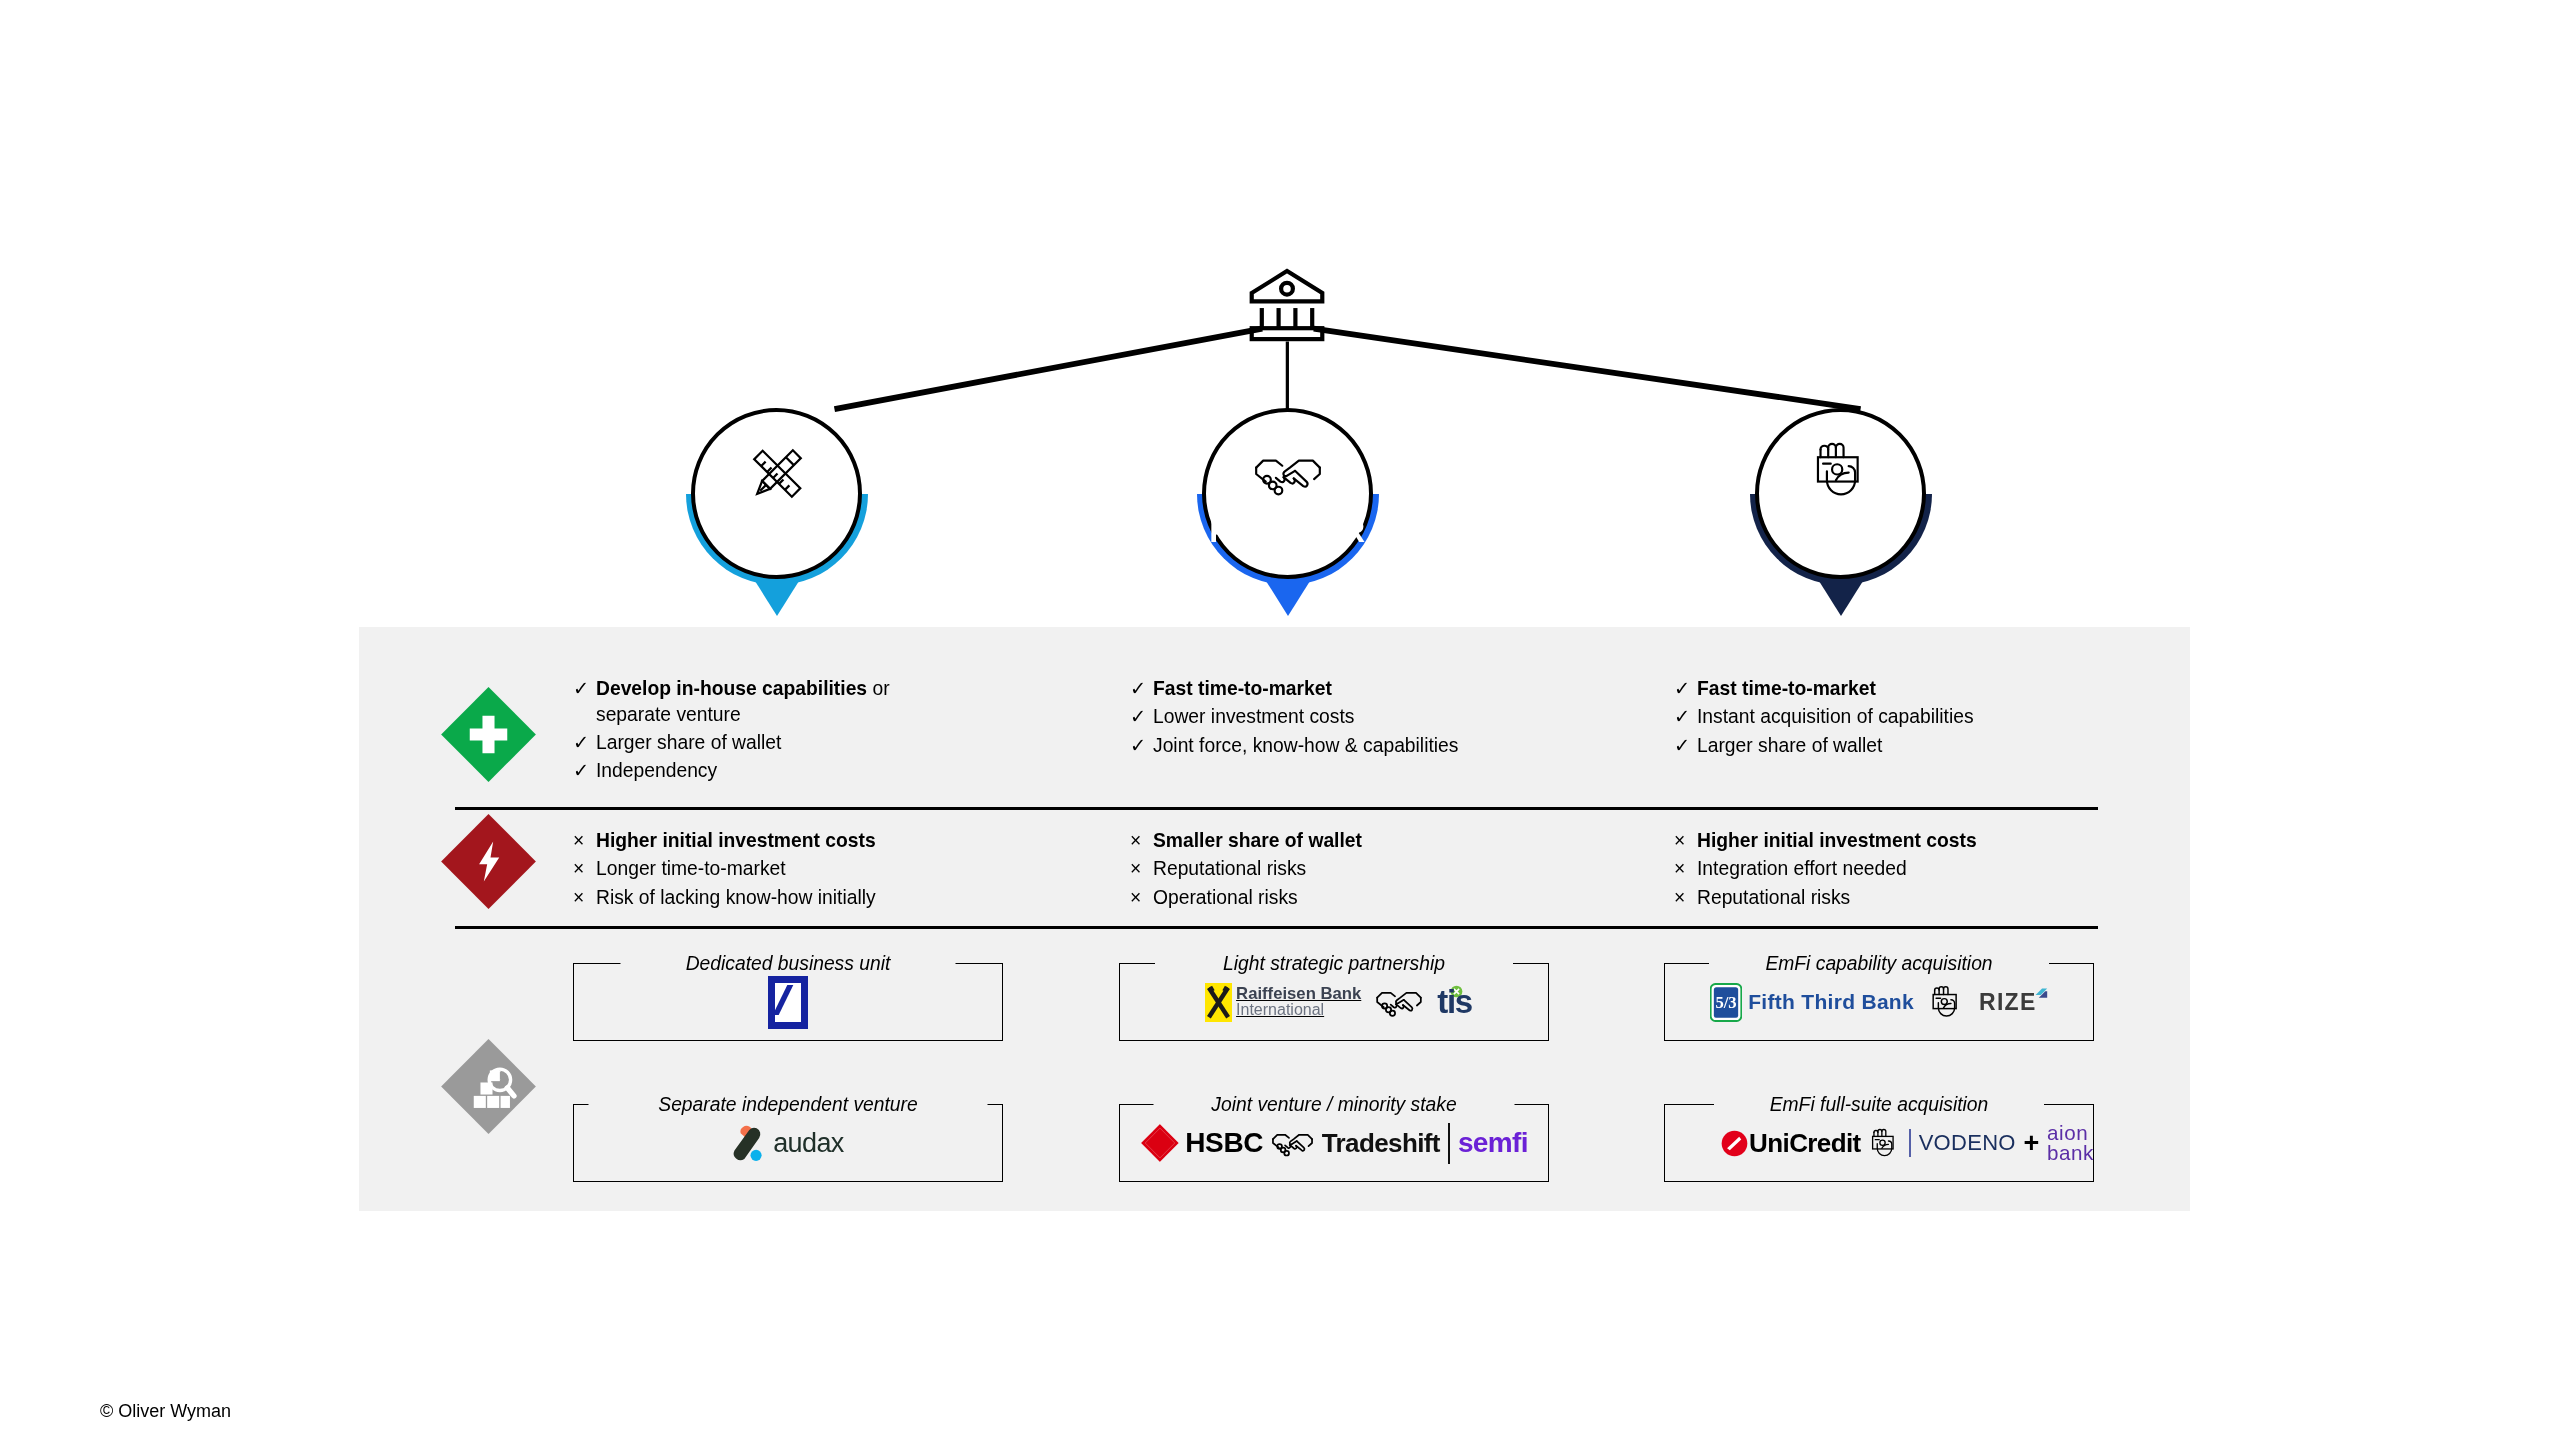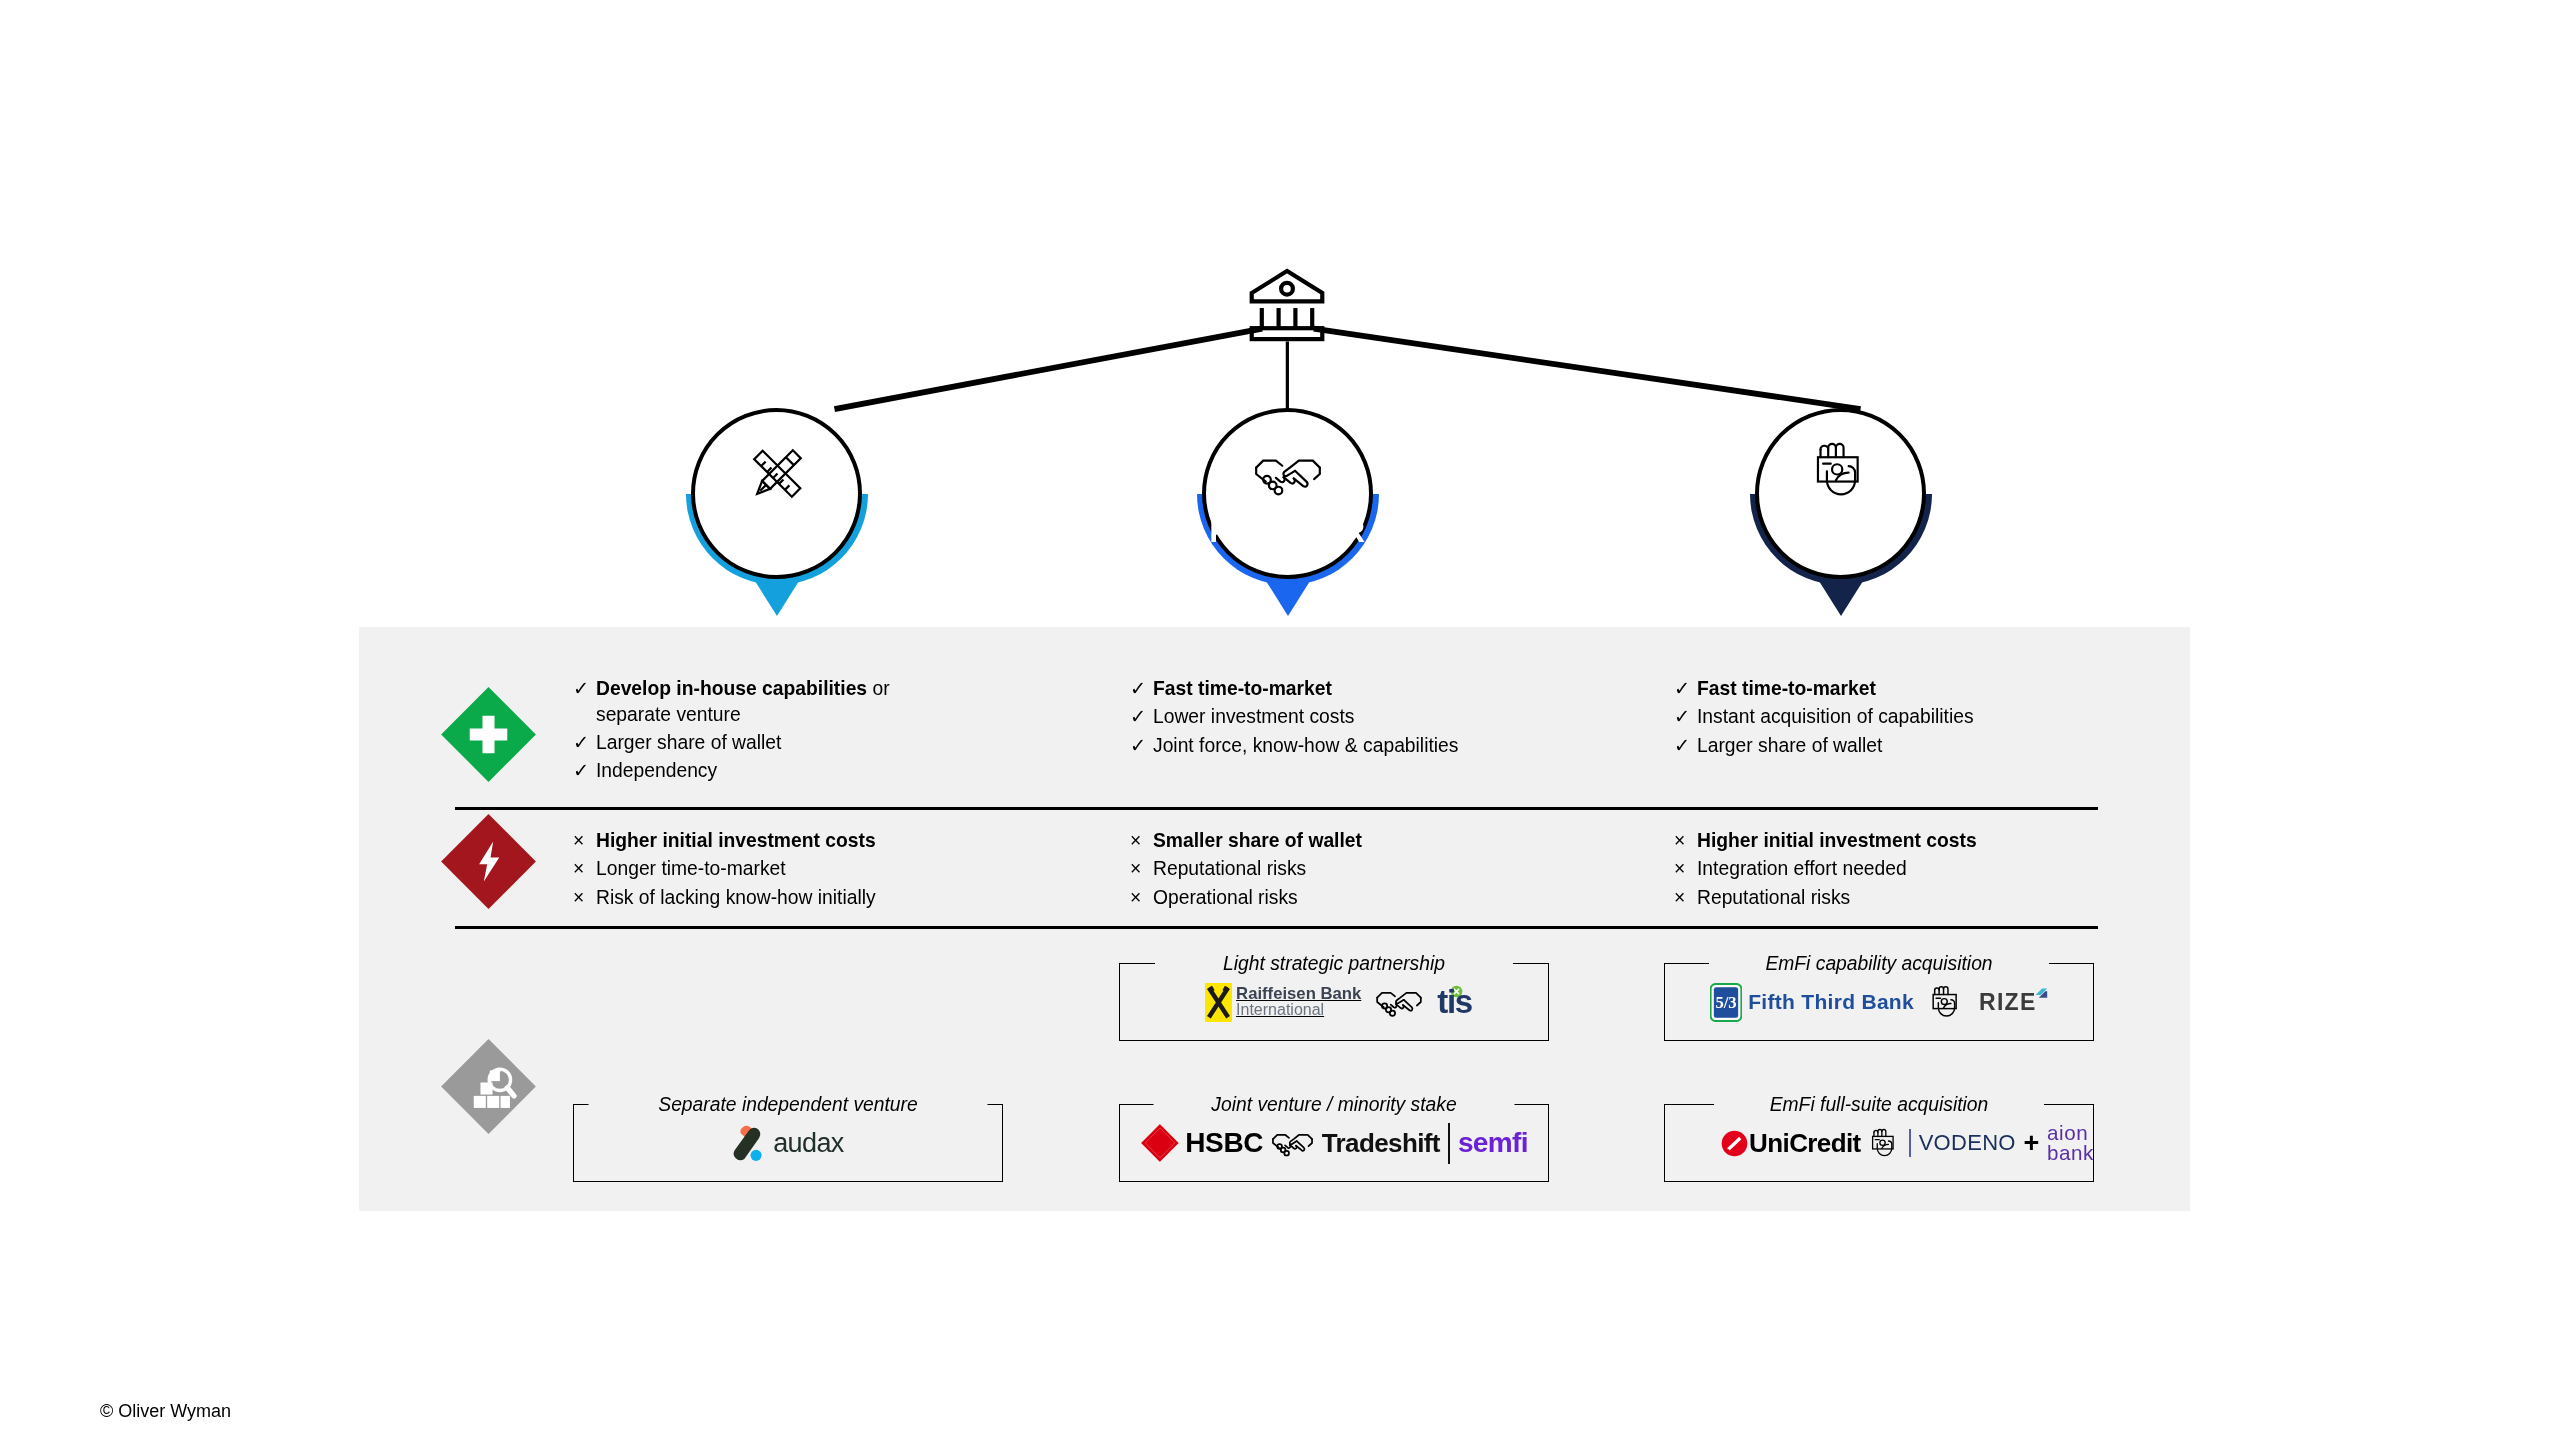--- a/index.html
+++ b/index.html
@@ -290,20 +290,30 @@
         <g fill="none" stroke="#ffffff" stroke-width="5">
           <circle cx="67" cy="40" r="16"></circle>
           <line x1="78" y1="52" x2="88" y2="64" stroke-width="8" stroke-linecap="round"></line>
         </g>
         <path d="M67 28 A12 12 0 0 1 79 40 L67 40 Z" fill="#9a9a9a"></path>
         <path d="M67 40 L79 40 A12 12 0 0 1 67 52 Z" fill="#9a9a9a"></path>
       </svg>
     </div>
   </div>
 
+  <div class="exbox" style="left:573px;top:954px;width:430px;height:87px;">
+    <div class="frame"></div>
+    <div class="gapmask" style="width:335px;"></div>
+    <div class="extitle">Dedicated business unit</div>
+    <div class="exbody">
+      <div class="logo">
+          <div class="db-logo"></div>
+        </div>
+    </div>
+  </div>
 
   <div class="exbox" style="left:573px;top:1095px;width:430px;height:87px;">
     <div class="frame"></div>
     <div class="gapmask" style="width:399px;"></div>
     <div class="extitle">Separate independent venture</div>
     <div class="exbody">
       <div class="logo">
         <svg width="37" height="40" viewBox="0 0 60 64">
           <path d="M18 6 a9 9 0 0 1 14 10 L25 26 L14 16 a9 9 0 0 1 4 -10 Z" fill="#f4704a"></path>
           <path d="M40 8 a11 11 0 0 1 4 16 L20 58 a11 11 0 0 1 -16 -14 L28 11 a11 11 0 0 1 12 -3 Z" fill="#263126"></path>

